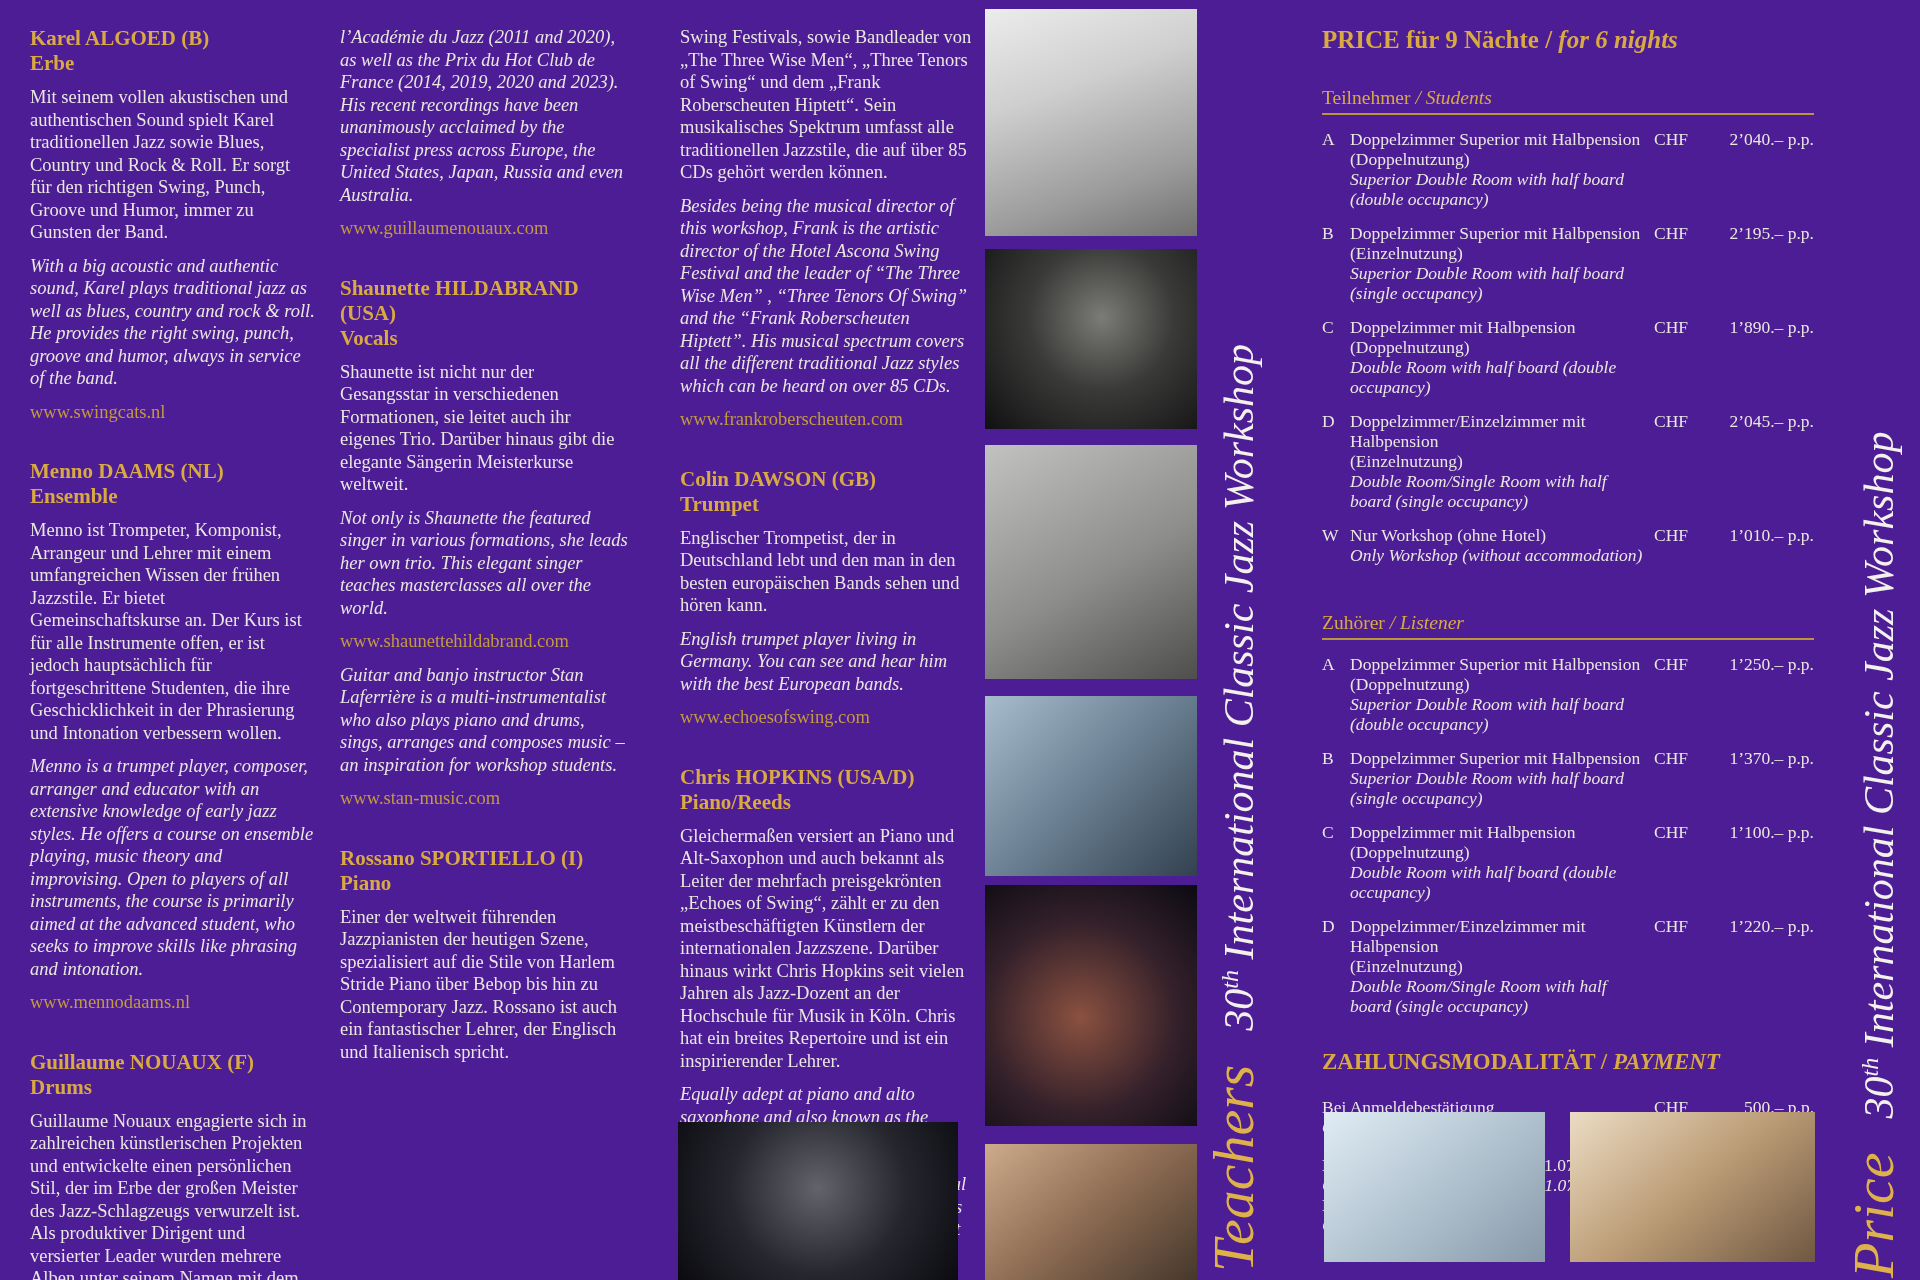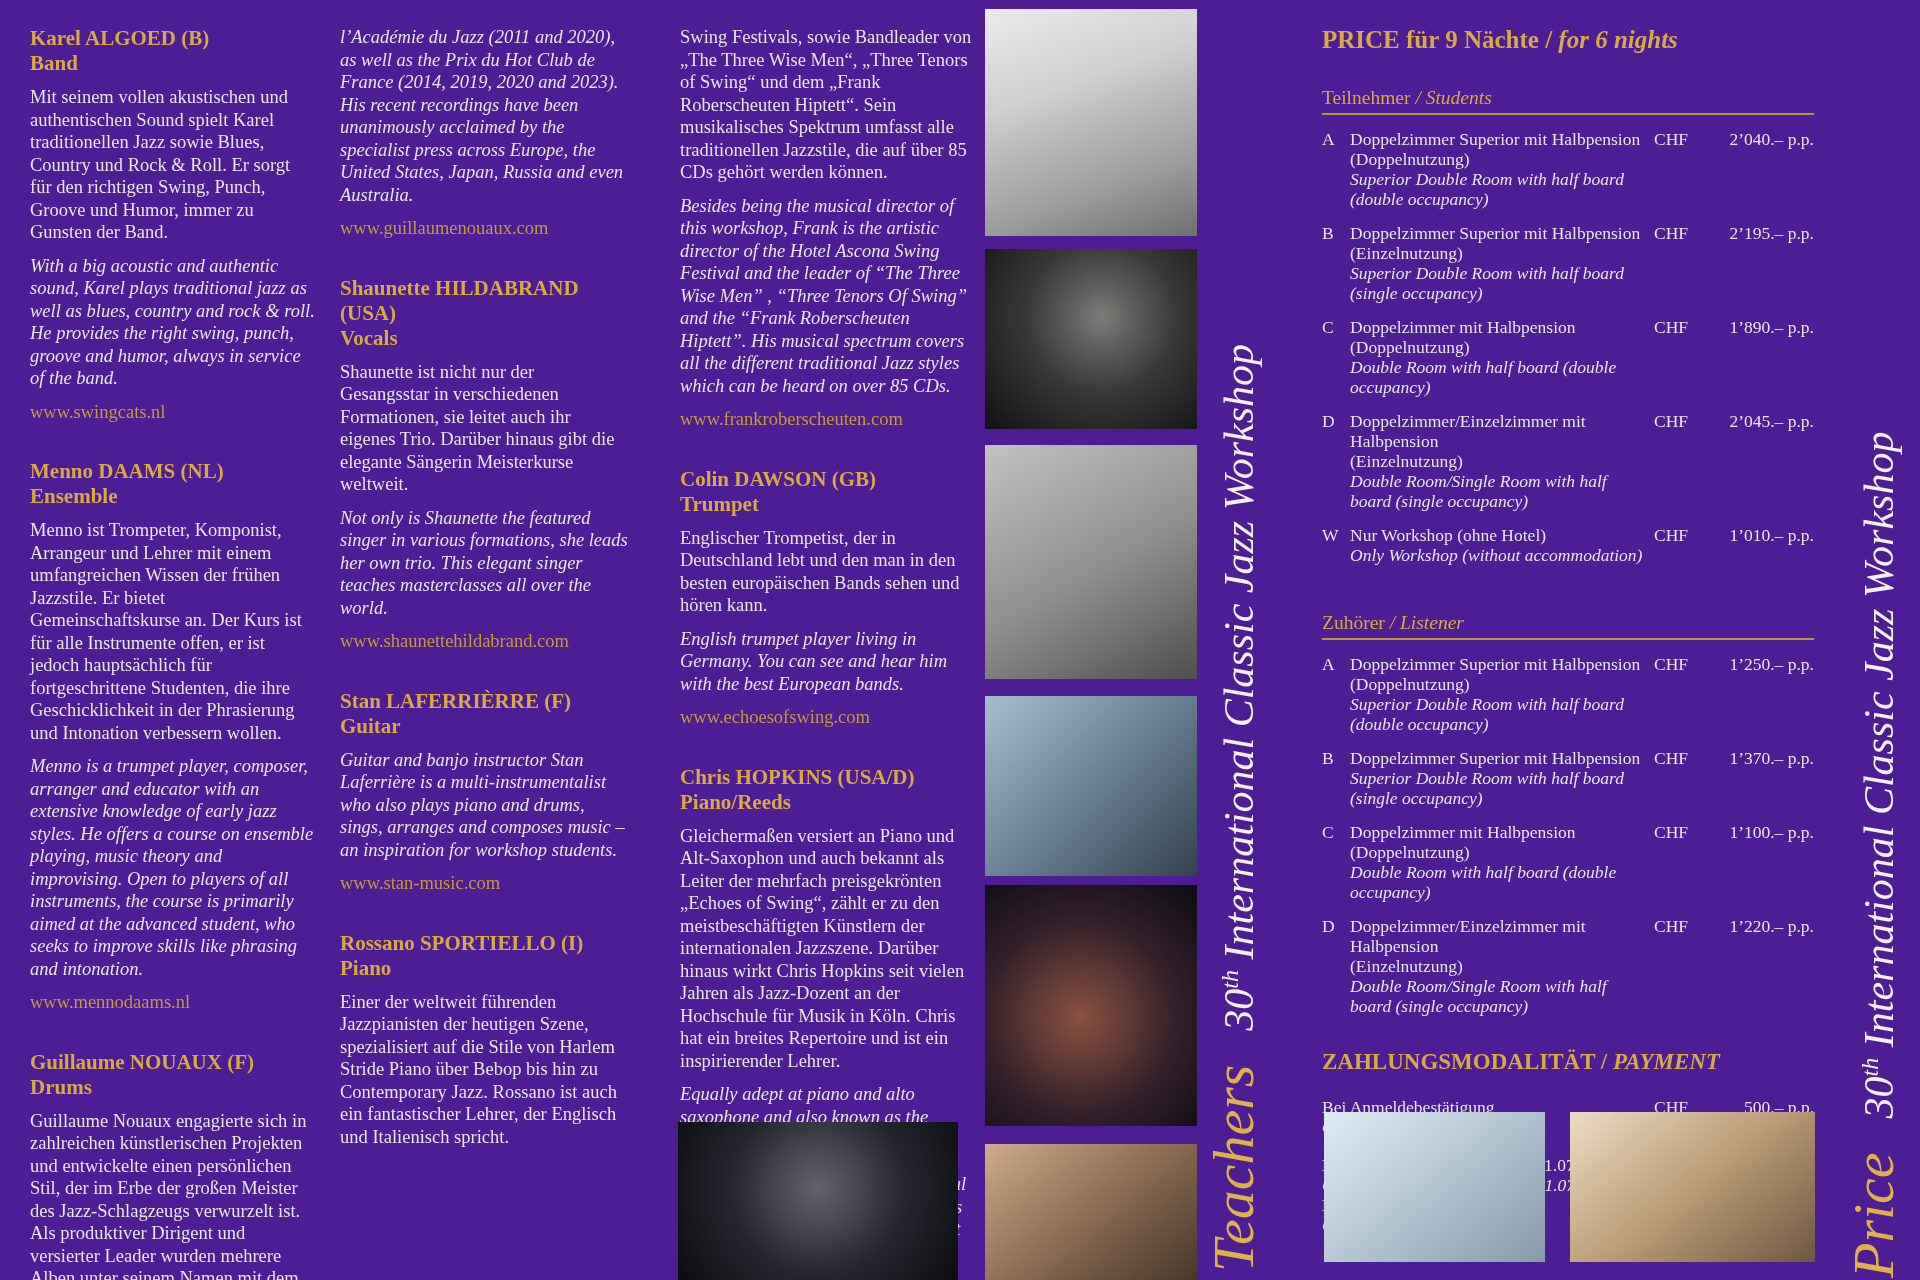--- a/index.html
+++ b/index.html
@@ -52,21 +52,21 @@
   .payrow.r3{margin-top:0;}
 </style>
 </head>
 <body>
 
 <div class="page">
 
   <div class="col col1">
     <div class="thead first">
       <div class="tname">Karel ALGOED (B)</div>
-      <div class="tname">Band</div>
+      <div class="tname">Erbe</div>
     </div>
     <p class="de">Mit seinem vollen akustischen und authentischen Sound spielt Karel traditionellen Jazz sowie Blues, Country und Rock &amp; Roll. Er sorgt für den richtigen Swing, Punch, Groove und Humor, immer zu Gunsten der Band.</p>
     <p class="en">With a big acoustic and authentic sound, Karel plays traditional jazz as well as blues, country and rock &amp; roll. He provides the right swing, punch, groove and humor, always in service of the band.</p>
     <p class="weblink">www.swingcats.nl</p>
 
     <div class="thead">
       <div class="tname">Menno DAAMS (NL)</div>
       <div class="tname">Ensemble</div>
     </div>
     <p class="de">Menno ist Trompeter, Komponist, Arrangeur und Lehrer mit einem umfangreichen Wissen der frühen Jazzstile. Er bietet Gemeinschaftskurse an. Der Kurs ist für alle Instrumente offen, er ist jedoch hauptsächlich für fortgeschrittene Studenten, die ihre Geschicklichkeit in der Phrasierung und Intonation verbessern wollen.</p>
@@ -86,24 +86,20 @@
     <p class="weblink">www.guillaumenouaux.com</p>
 
     <div class="thead">
       <div class="tname">Shaunette HILDABRAND (USA)</div>
       <div class="tname">Vocals</div>
     </div>
     <p class="de">Shaunette ist nicht nur der Gesangsstar in verschiedenen Formationen, sie leitet auch ihr eigenes Trio. Darüber hinaus gibt die elegante Sängerin Meisterkurse weltweit.</p>
     <p class="en">Not only is Shaunette the featured singer in various formations, she leads her own trio. This elegant singer teaches masterclasses all over the world.</p>
     <p class="weblink">www.shaunettehildabrand.com</p>
 
-    <div class="thead">
-      <div class="tname">Stan LAFERRIÈRRE (F)</div>
-      <div class="tname">Guitar</div>
-    </div>
     <p class="en">Guitar and banjo instructor Stan Laferrière is a multi-instrumentalist who also plays piano and drums, sings, arranges and composes music – an inspiration for workshop students.</p>
     <p class="weblink">www.stan-music.com</p>
 
     <div class="thead">
       <div class="tname">Rossano SPORTIELLO (I)</div>
       <div class="tname">Piano</div>
     </div>
     <p class="de">Einer der weltweit führenden Jazzpianisten der heutigen Szene, spezialisiert auf die Stile von Harlem Stride Piano über Bebop bis hin zu Contemporary Jazz. Rossano ist auch ein fantastischer Lehrer, der Englisch und Italienisch spricht.</p>
 
   </div>

